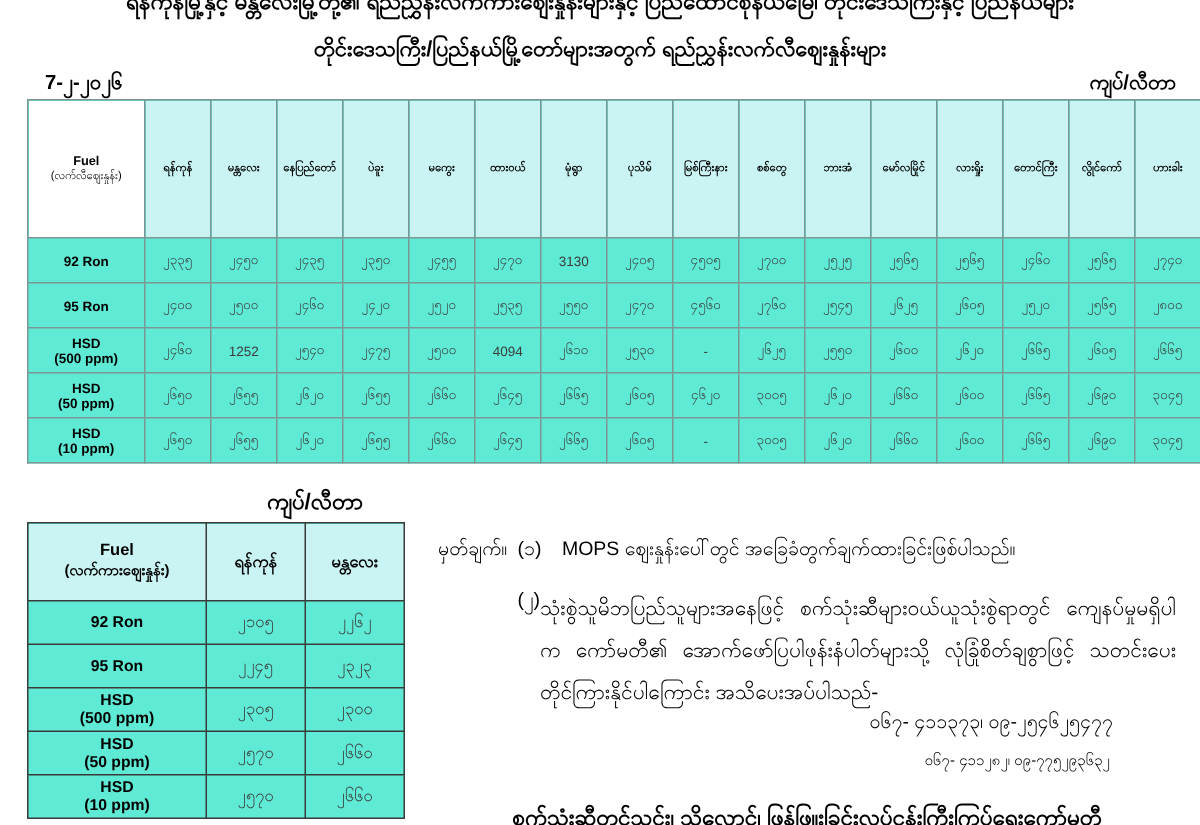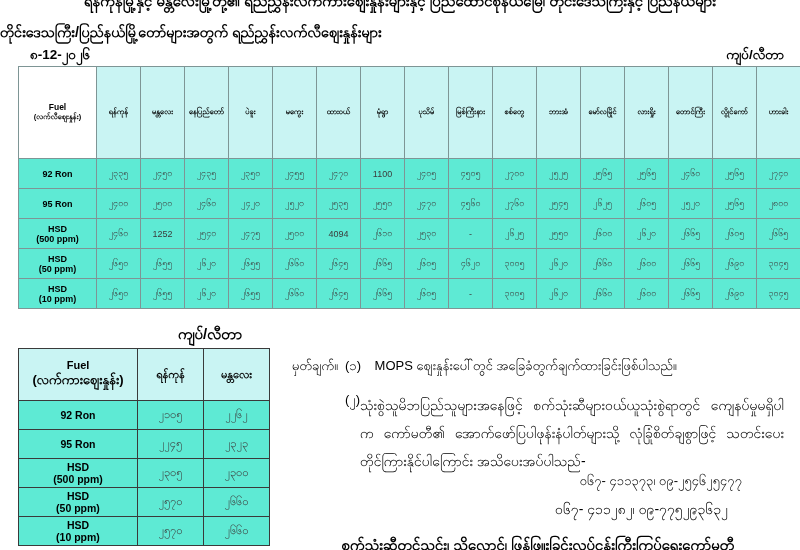--- a/index.html
+++ b/index.html
@@ -1,69 +1,69 @@
 <!DOCTYPE html>
 <html><head>
 <meta charset="utf-8">
 <style>
   html,body{margin:0;padding:0;}
   body{
     width:800px;height:550px;position:relative;overflow:hidden;background:#ffffff;
     font-family:"Liberation Sans", sans-serif;color:#000;
   }
   .title1{position:absolute;top:-9px;left:0;width:800px;text-align:center;font-weight:bold;font-size:15px;white-space:nowrap;}
-  .title2{position:absolute;top:23px;left:0;width:800px;font-weight:bold;font-size:14.5px;white-space:nowrap;}
+  .title2{position:absolute;top:23px;left:0;width:800px;text-align:center;font-weight:bold;font-size:14.5px;white-space:nowrap;}
   .date{position:absolute;top:46px;left:30px;font-weight:bold;font-size:13.5px;}
   .unit-right{position:absolute;top:46px;right:16px;font-weight:bold;font-size:13.5px;}
 
   
   .retail{position:absolute;left:18px;top:66px;}
   table{border-collapse:collapse;table-layout:fixed;background:#5eead4;}
   .retail table{width:766px;}
   .retail th,.retail td{border:1px solid #7e9595;padding:0;text-align:center;vertical-align:middle;overflow:hidden;}
   .retail thead tr{height:92px;}
   .retail th.corner{width:77px;background:#ffffff;font-size:8.5px;font-weight:bold;}
-  .retail th.corner .l2{font-size:7.5px;font-weight:bold;}
+  .retail th.corner .l2{font-size:7.5px;font-weight:normal;}
   .retail th.city{width:43px;background:#c9f4f3;font-size:7.5px;font-weight:bold;}
   .retail tbody tr{height:30px;}
   .retail td.val{font-size:9px;color:#3c3c3c;}
   .retail td.rowlabel{font-weight:bold;font-size:9px;color:#000;}
   .retail td.rowlabel div{line-height:10px;}
 
   
   .unit-small{position:absolute;left:150px;top:324px;width:120px;text-align:center;font-weight:bold;font-size:15px;}
   .wholesale{position:absolute;left:18px;top:348px;}
   .wholesale table{width:250px;}
   .wholesale th,.wholesale td{border:1.5px solid #3a3a3a;padding:0;text-align:center;vertical-align:middle;overflow:hidden;}
   .wholesale thead tr{height:52px;}
   .wholesale th{background:#c9f4f3;font-size:11px;font-weight:bold;}
   .wholesale th.corner{width:118px;}
-  .wholesale th.corner .l2{font-size:13px;}
+  .wholesale th.corner .l2{font-size:10px;}
   .wholesale th.city{width:65px;}
   .wholesale tbody tr{height:29px;}
   .wholesale td.rowlabel{font-weight:bold;font-size:10.5px;}
   .wholesale td.rowlabel div{line-height:12px;}
   .wholesale td.val{font-size:11px;color:#3c3c3c;margin-top:14px;}
 
   
   .note-heading{position:absolute;left:292px;top:357px;font-weight:normal;font-size:13px;}
   .note1{position:absolute;left:345px;top:357px;width:450px;font-size:13px;white-space:nowrap;overflow:hidden;}
   .note1 .no{margin-right:10px;}
   .note2-no{position:absolute;left:345px;top:391px;font-size:13px;}
   .note2{position:absolute;left:360px;top:391px;width:424px;height:86px;font-size:14px;line-height:28px;text-align:justify;overflow:hidden;}
   .phone1{position:absolute;right:58px;top:472px;font-size:13px;}
-  .phone2{position:absolute;right:72px;top:500px;font-size:14px;margin-left:41px;}
+  .phone2{position:absolute;right:60px;top:500px;font-size:10px;margin-left:41px;}
   .footer{position:absolute;left:280px;top:535px;width:516px;text-align:center;font-weight:bold;font-size:15px;white-space:nowrap;}
 </style>
 </head>
 <body>
 
 <div class="title1">ရန်ကုန်မြို့နှင့် မန္တလေးမြို့တို့၏ ရည်ညွှန်းလက်ကားဈေးနှုန်းများနှင့် ပြည်ထောင်စုနယ်မြေ၊ တိုင်းဒေသကြီးနှင့် ပြည်နယ်များ</div>
 <div class="title2">တိုင်းဒေသကြီး/ပြည်နယ်မြို့တော်များအတွက် ရည်ညွှန်းလက်လီဈေးနှုန်းများ</div>
-<div class="date">၈-12-၂၀၂၆</div>
+<div class="date">7-၂-၂၀၂၆</div>
 <div class="unit-right">ကျပ်/လီတာ</div>
 
 <div class="retail">
   <table id="retail-table">
     <thead>
         <tr>
           <th class="corner">
             <div class="l1">Fuel</div>
             <div class="l2">(လက်လီဈေးနှုန်း)</div>
           </th>
@@ -89,21 +89,21 @@
         <tr>
           <td class="rowlabel">
             <div>92 Ron</div>
           </td>
           <td class="val">၂၃၃၅</td>
           <td class="val">၂၄၅၀</td>
           <td class="val">၂၄၃၅</td>
           <td class="val">၂၃၅၀</td>
           <td class="val">၂၄၅၅</td>
           <td class="val">၂၄၇၀</td>
-          <td class="val">1100</td>
+          <td class="val">3130</td>
           <td class="val">၂၄၀၅</td>
           <td class="val">၄၅၀၅</td>
           <td class="val">၂၇၀၀</td>
           <td class="val">၂၅၂၅</td>
           <td class="val">၂၅၆၅</td>
           <td class="val">၂၅၆၅</td>
           <td class="val">၂၄၆၀</td>
           <td class="val">၂၅၆၅</td>
           <td class="val">၂၇၄၀</td>
         </tr>

